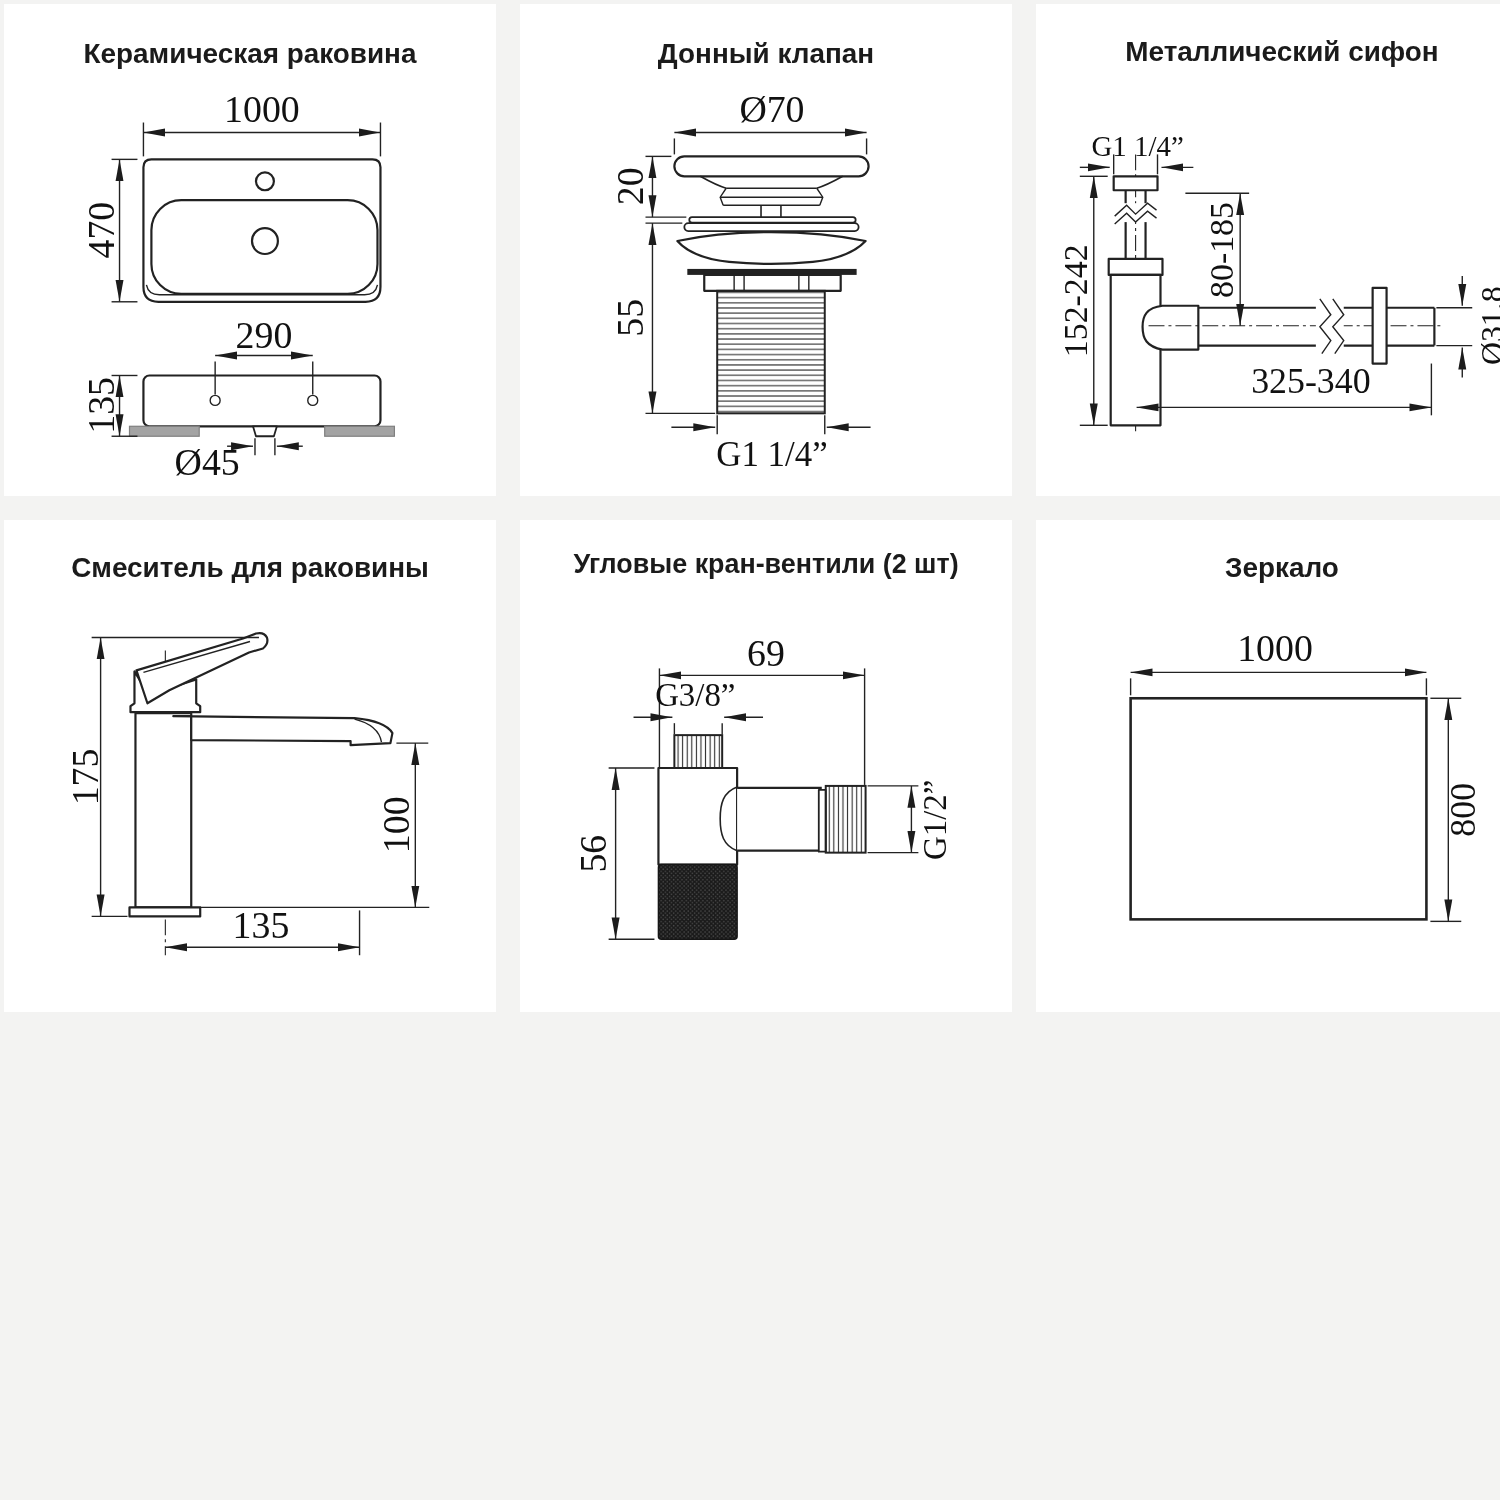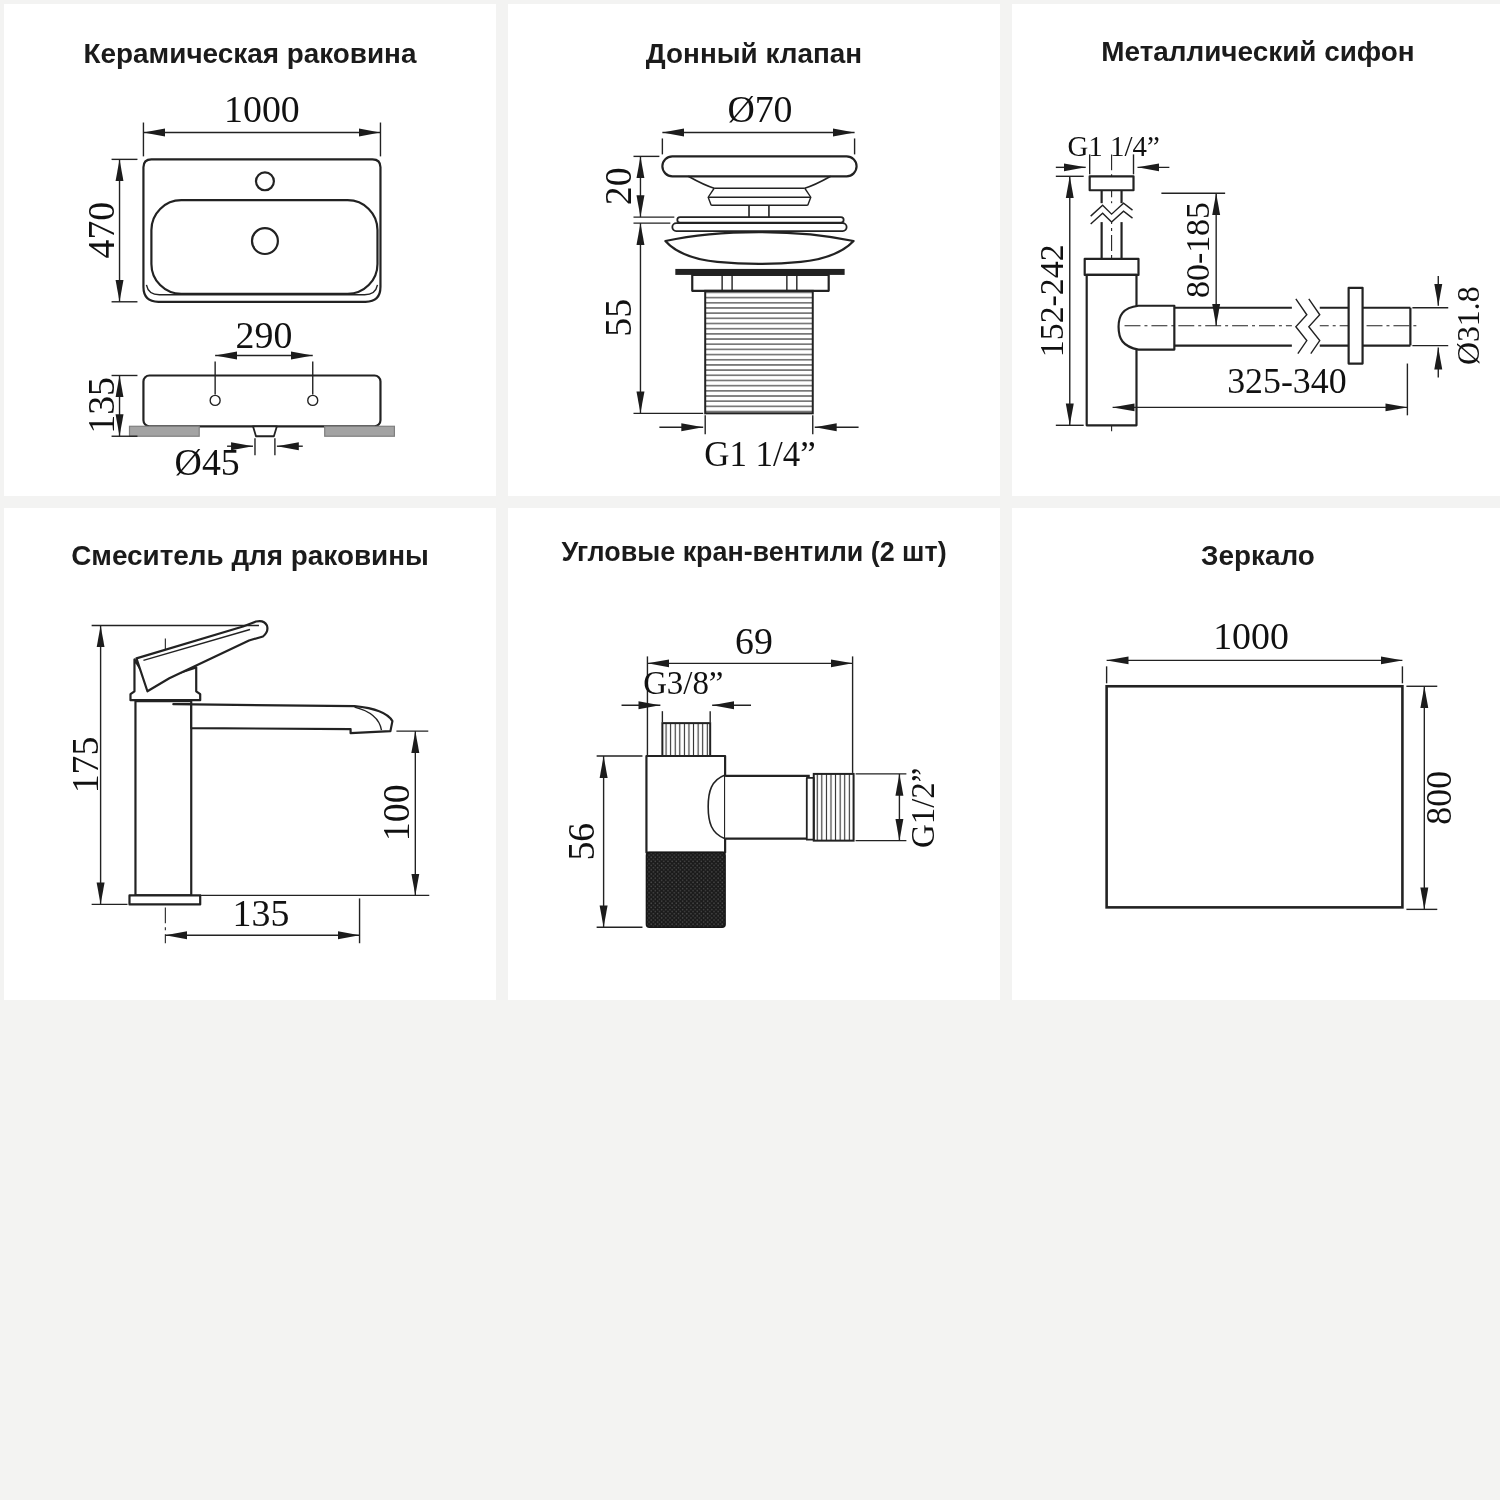--- a/index.html
+++ b/index.html
@@ -1,18 +1,18 @@
 <!DOCTYPE html>
 <html><head>
 <meta charset="utf-8">
 <style>
   html,body{margin:0;padding:0;background:#f3f3f3;}
   .sheet{width:1500px;height:1500px;background:#f3f3f2;box-sizing:border-box;
          padding:4px;display:grid;grid-template-columns:repeat(3,492px);
-         grid-auto-rows:492px;gap:12px;align-content:start;}
+         grid-auto-rows:492px;gap:24px;align-content:start;}
   .card{background:#ffffff;overflow:hidden;}
   svg{display:block;}
   .t{font-family:"Liberation Sans","DejaVu Sans",sans-serif;font-weight:700;fill:#1b1b1b;}
   .d{font-family:"Liberation Serif","DejaVu Serif",serif;fill:#111111;}
   .ol{fill:none;stroke:#222;stroke-width:2.2;stroke-linejoin:round;}
   .fw{fill:#ffffff;stroke:#222;stroke-width:2.2;stroke-linejoin:round;}
   .fw1{fill:#ffffff;stroke:#222;stroke-width:1.8;stroke-linejoin:round;}
   .tn{fill:none;stroke:#222;stroke-width:1.4;}
   .tz{fill:none;stroke:#222;stroke-width:1.6;stroke-linejoin:round;}
   .dim{fill:none;stroke:#222;stroke-width:1.4;}

